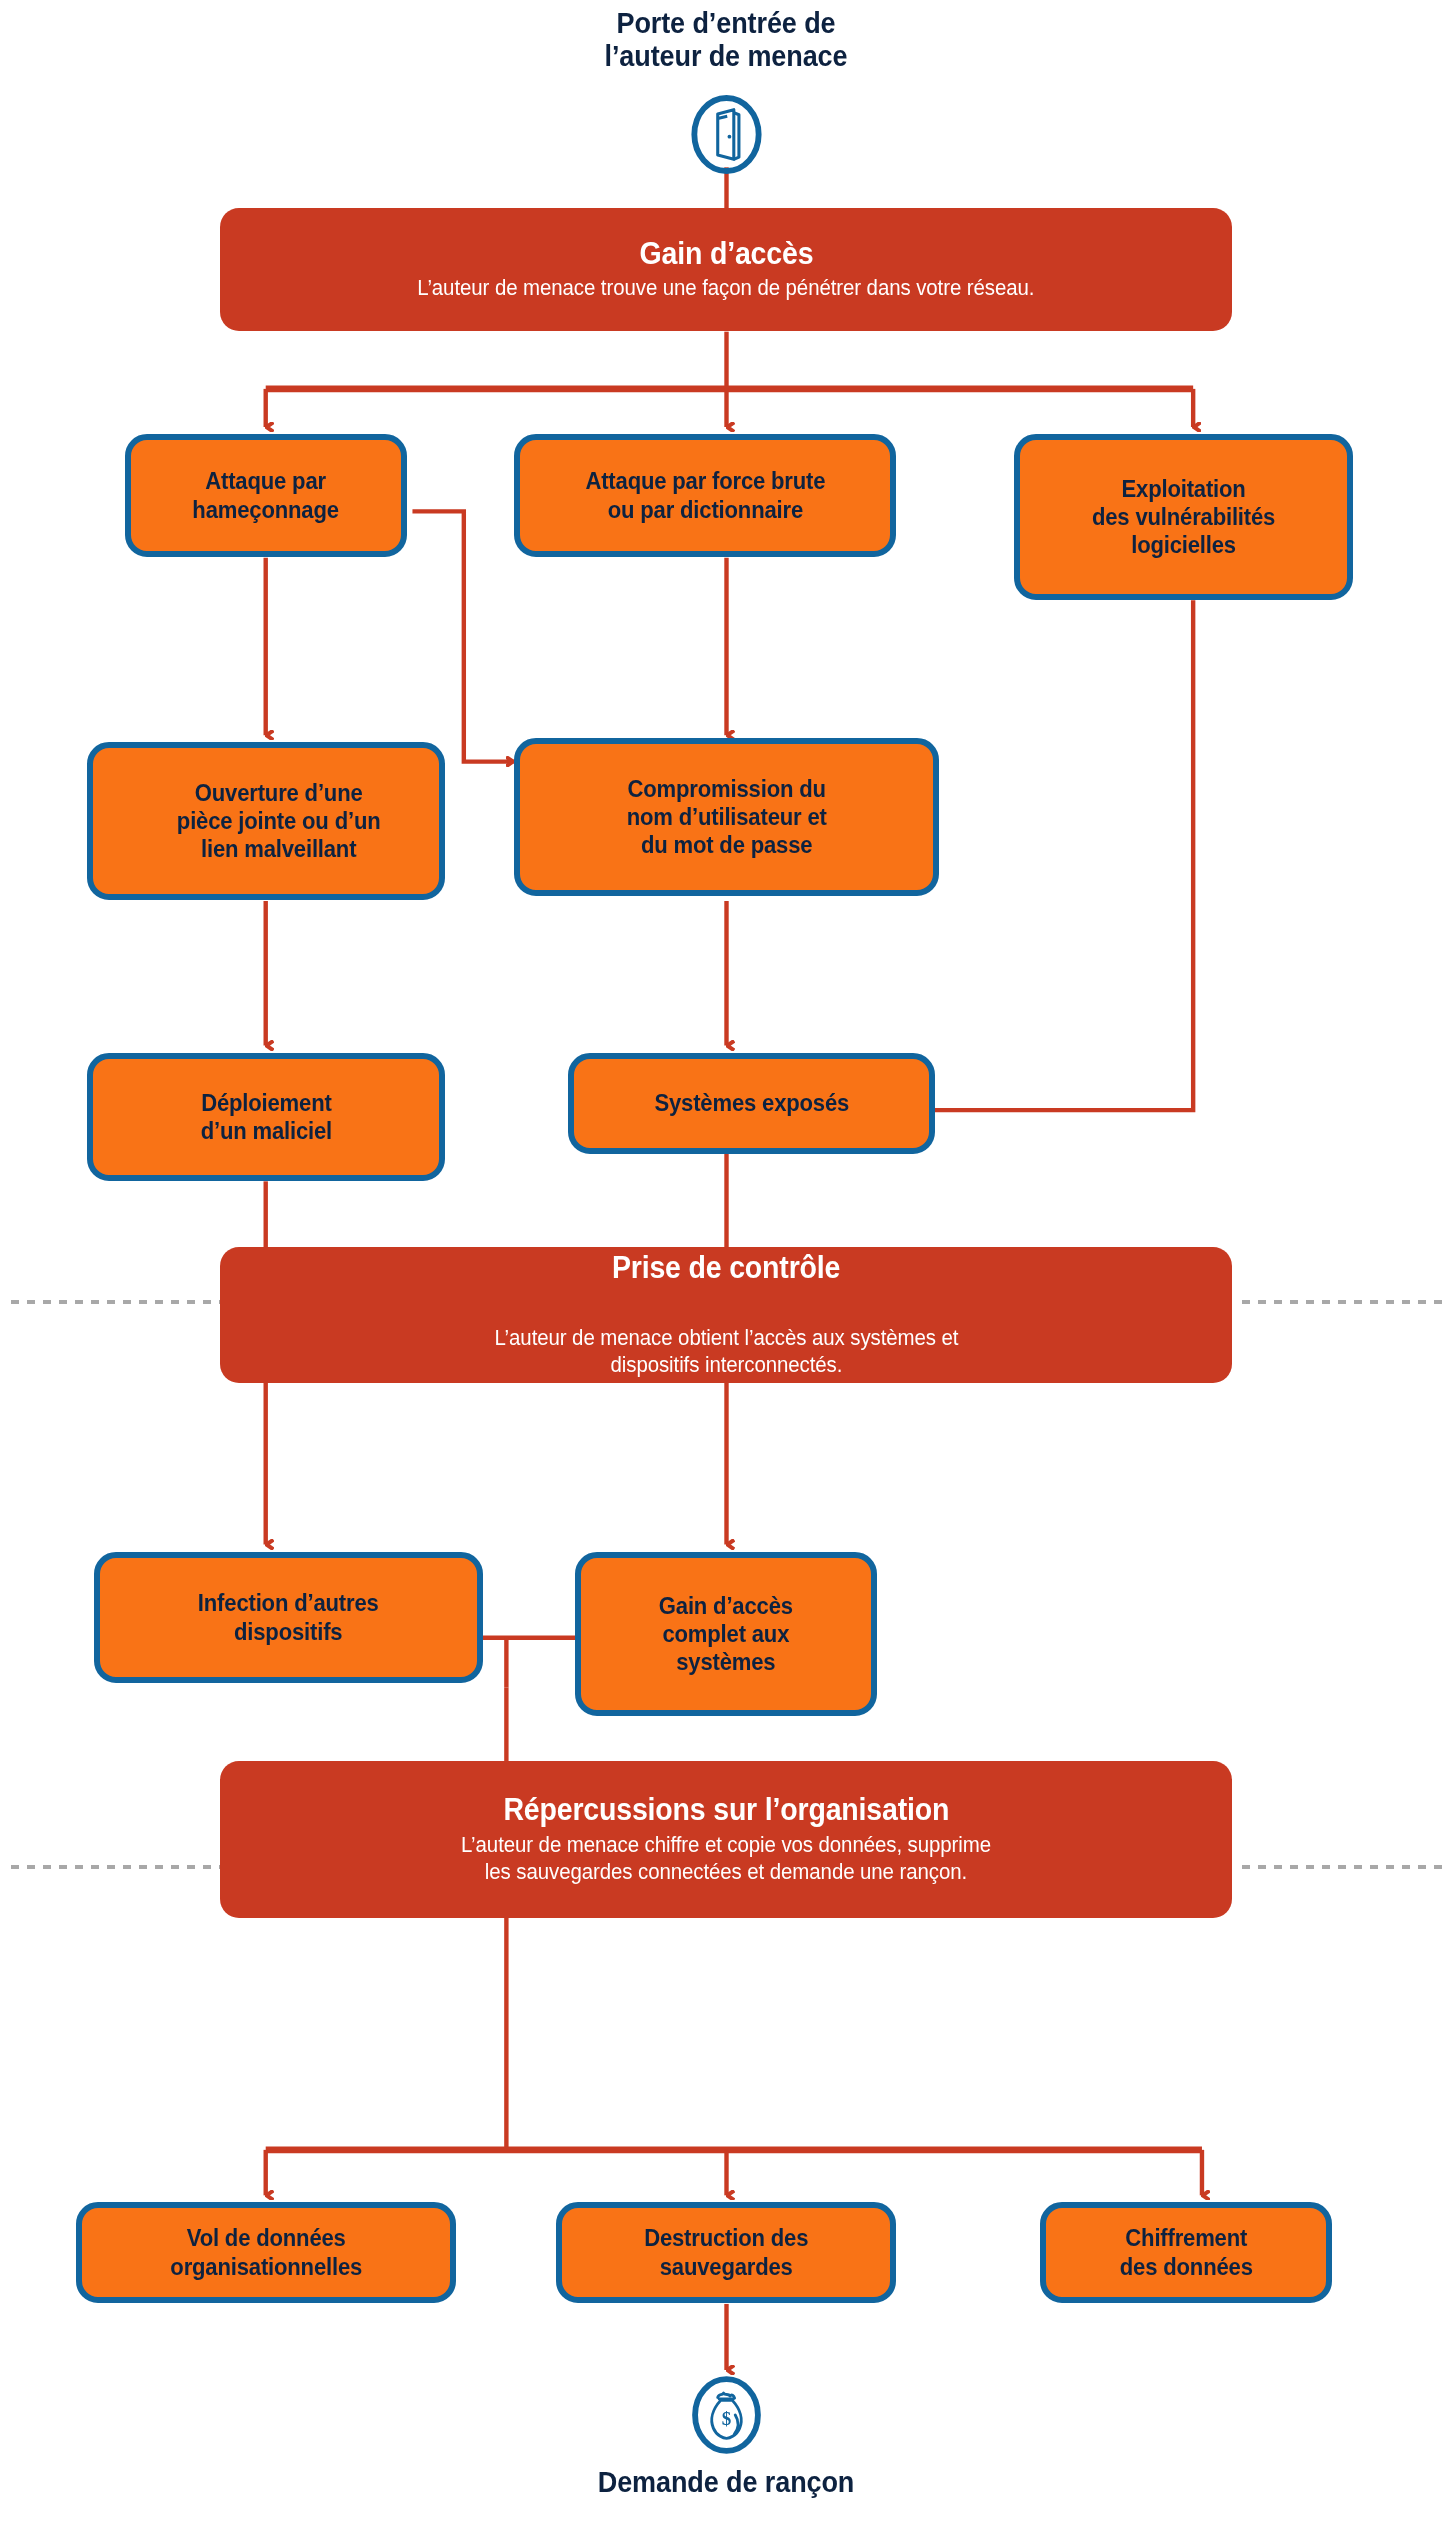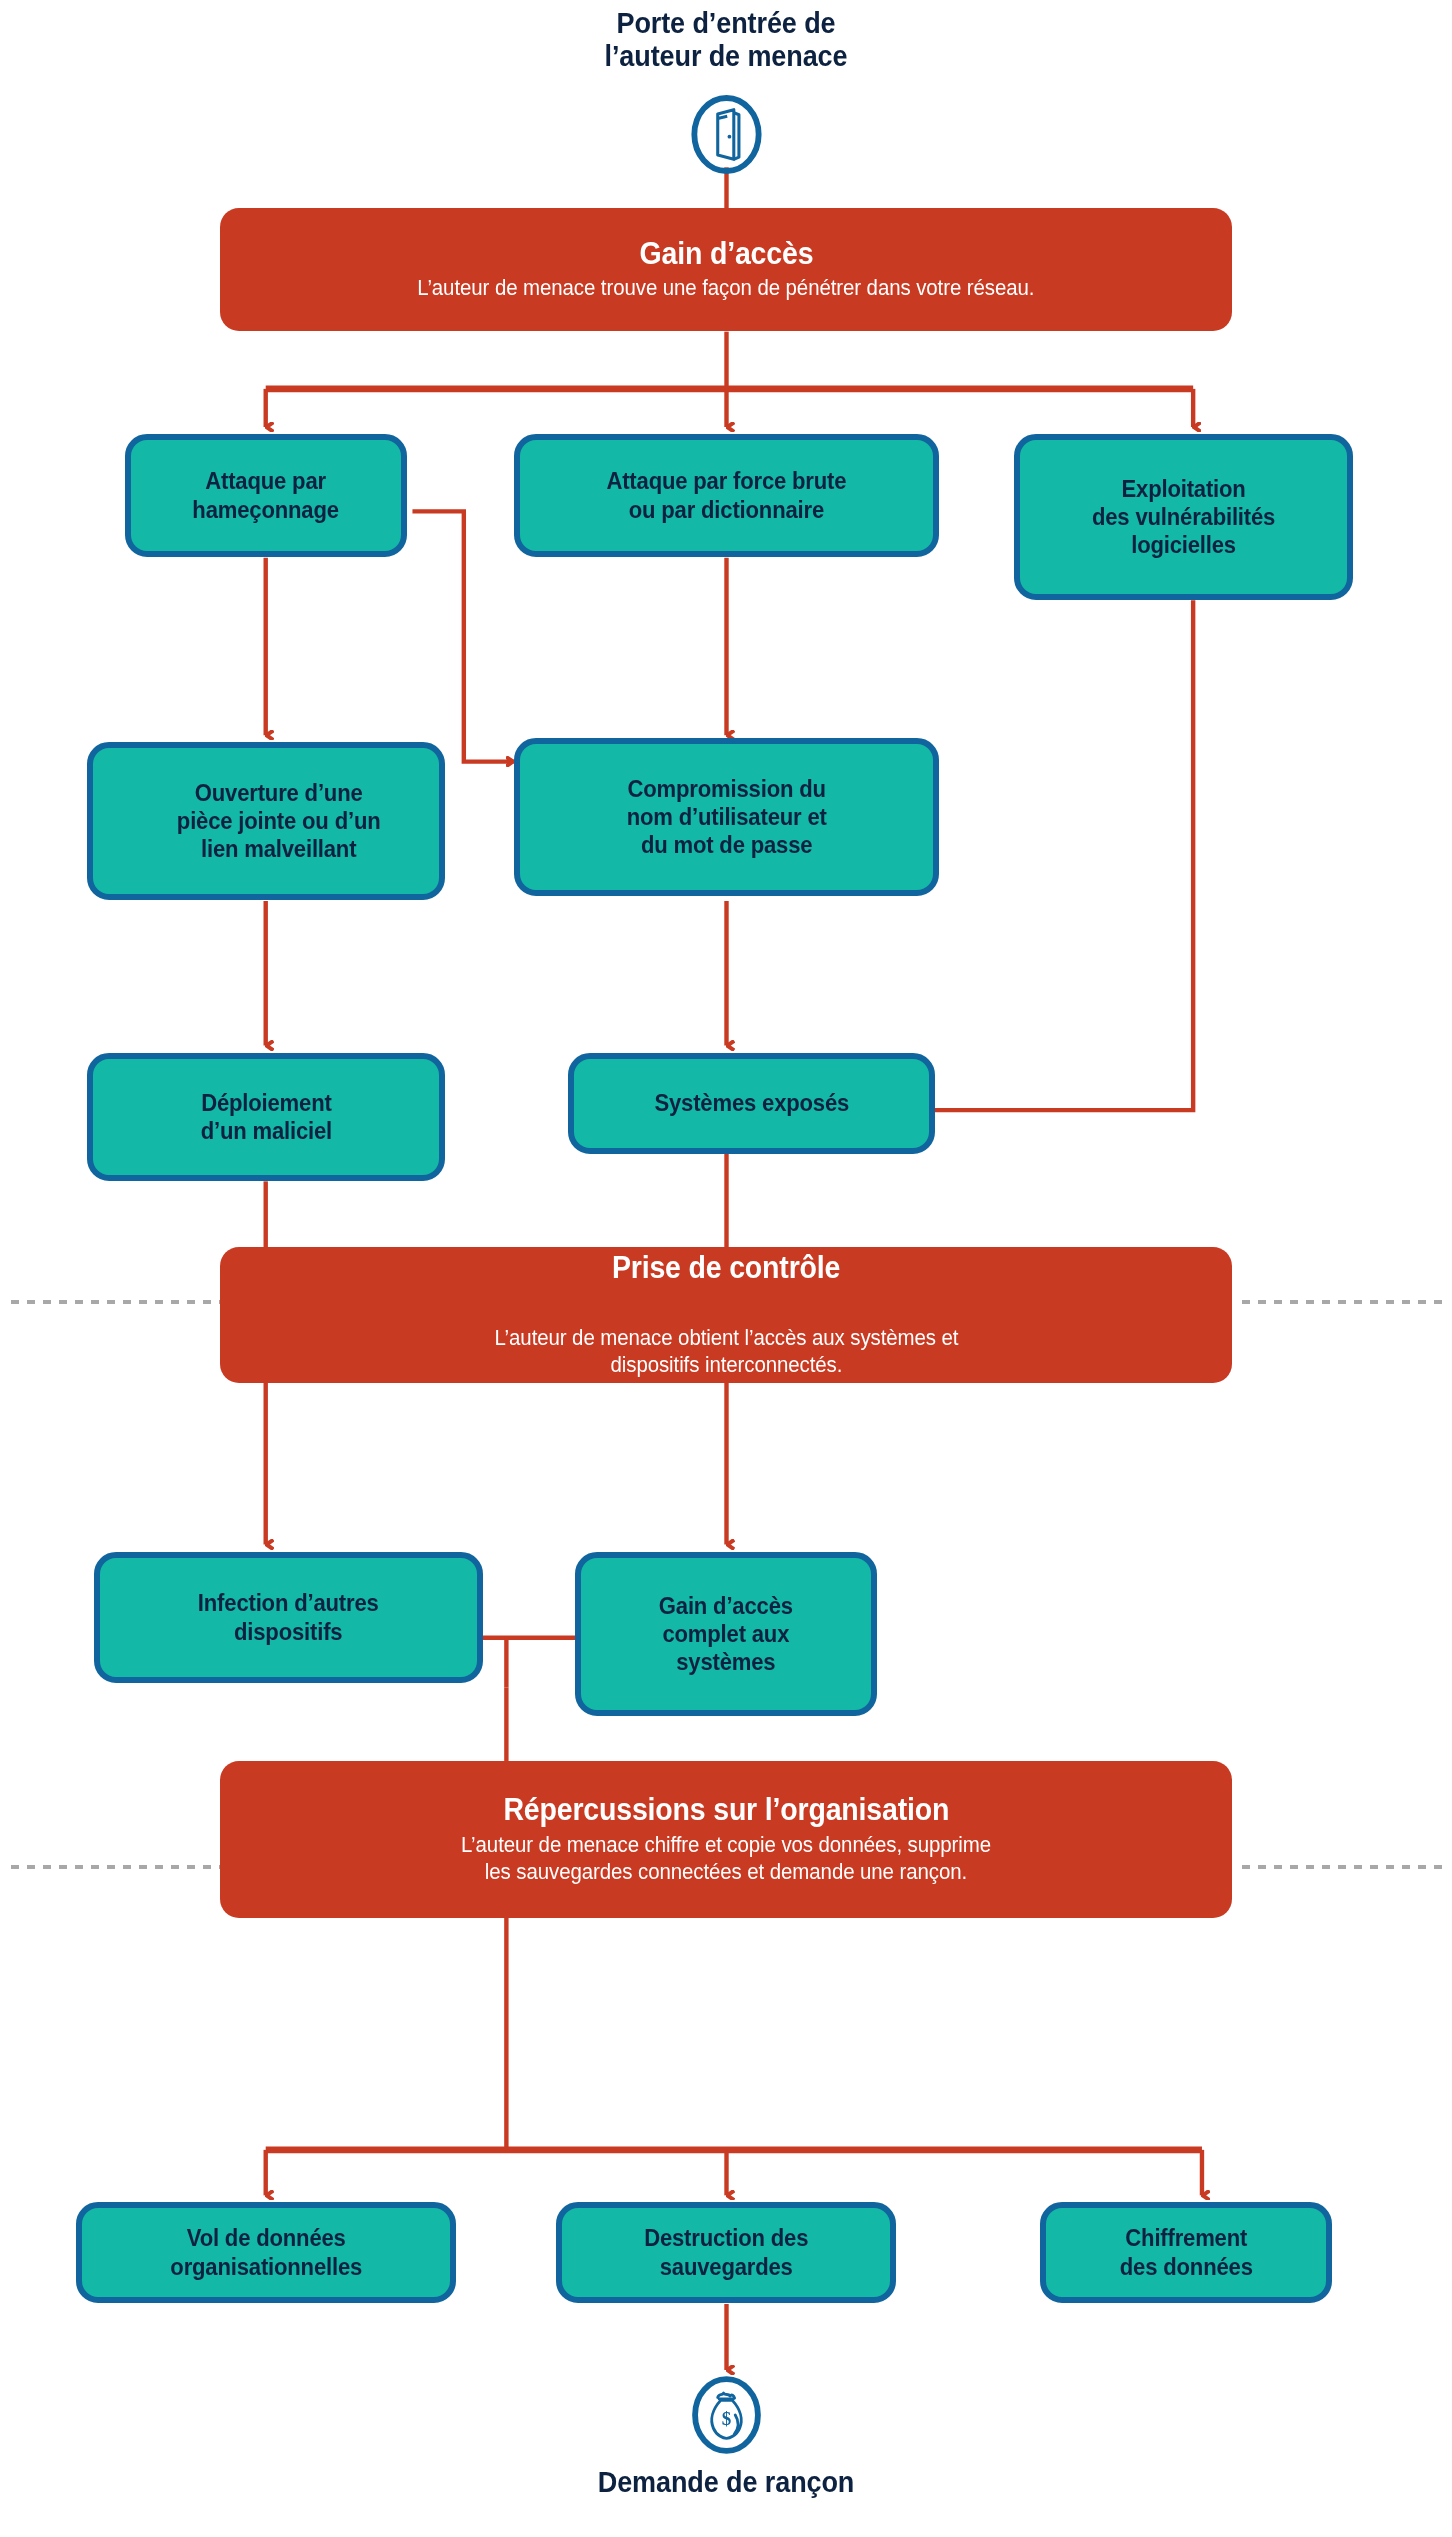--- a/index.html
+++ b/index.html
@@ -51,21 +51,21 @@
     line-height:1.22;
     font-weight:normal;
     letter-spacing:-0.1px;
     transform:scaleX(0.93);
   }
 
   
   .box {
     border:6.6px solid #11659E;
     border-radius:22px;
-    background:#14b8a6;
+    background:#f97316;
     color:#0D2240;
     display:flex;
     align-items:center;
     justify-content:center;
     text-align:center;
     font-weight:bold;
     font-size:24px;
     line-height:1.18;
     letter-spacing:-0.2px;
     padding:4.4px 8.8px;
@@ -186,21 +186,21 @@
     <div class="b-sub">L’auteur de menace trouve une façon de pénétrer dans votre réseau.</div>
   </div>
 
   <div class="node box" style="left:125px; top:434px; width:282px; height:123px;">
     <span>
       <i style="font-style:normal">Attaque par</i><br>
       <i style="font-style:normal">hameçonnage</i>
     </span>
   </div>
 
-  <div class="node box" style="left:514px; top:434px; width:425px; height:123px;">
+  <div class="node box" style="left:514px; top:434px; width:382px; height:123px;">
     <span>
       <i style="font-style:normal">Attaque par force brute</i><br>
       <i style="font-style:normal">ou par dictionnaire</i>
     </span>
   </div>
 
   <div class="node box" style="left:1014px; top:434px; width:339px; height:166px;">
     <span>
       <i style="font-style:normal">Exploitation</i><br>
       <i style="font-style:normal">des vulnérabilités</i><br>

